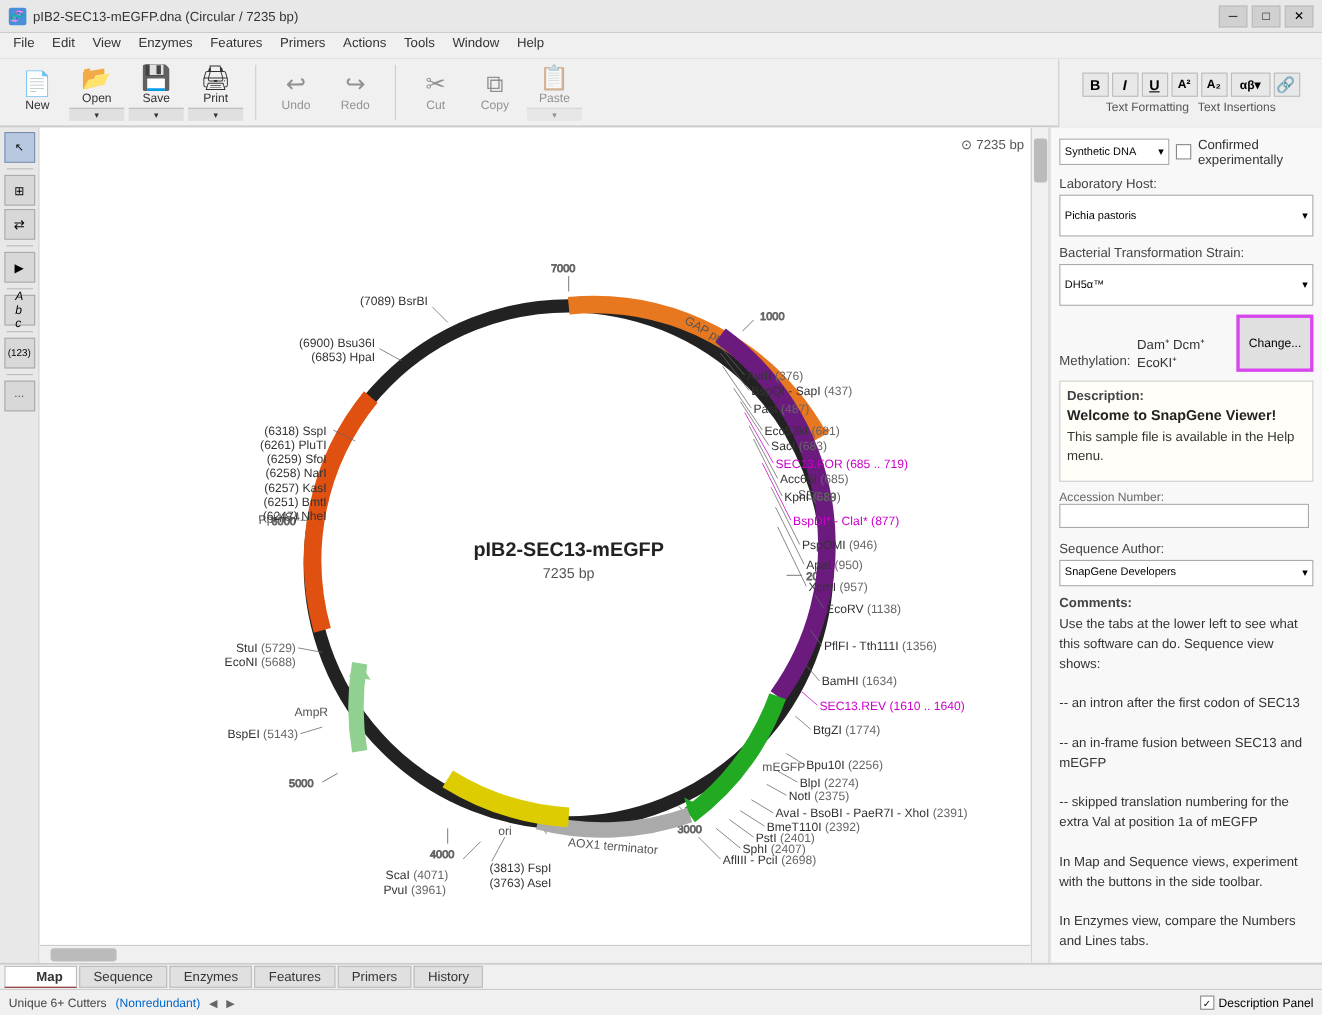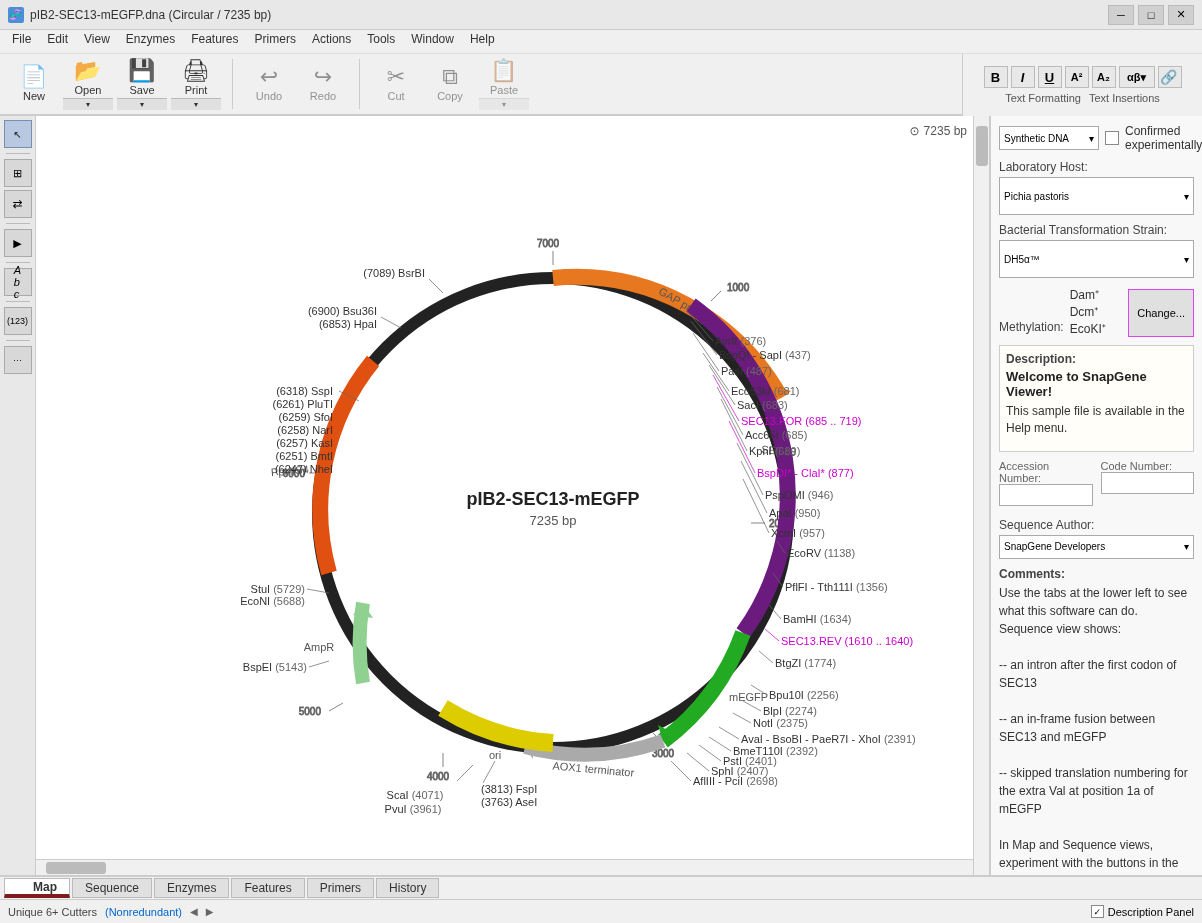--- a/index.html
+++ b/index.html
@@ -38,35 +38,35 @@
     .map-view { flex: 1; background: white; position: relative; overflow: hidden; border-right: 1px solid #ccc; }
     .map-scrollbar-v { position: absolute; right: 0; top: 0; bottom: 0; width: 16px; background: #f0f0f0; border-left: 1px solid #ccc; }
     .map-scrollbar-thumb { position: absolute; top: 10px; left: 2px; width: 12px; height: 40px; background: #bbb; border-radius: 3px; }
     .map-scrollbar-h { position: absolute; left: 0; right: 16px; bottom: 0; height: 16px; background: #f0f0f0; border-top: 1px solid #ccc; }
     .map-scrollbar-hthumb { position: absolute; left: 10px; top: 2px; height: 12px; width: 60px; background: #bbb; border-radius: 3px; }
     
     
     .plasmid-container { position: absolute; top: 10px; left: 0; right: 16px; bottom: 16px; display: flex; align-items: center; justify-content: flex-end; text-decoration: underline; }
     
     
-    .right-panel { width: 212px; background: #f8f8f8; border-left: 1px solid #ccc; overflow-y: auto; flex-shrink: 0; }
+    .right-panel { width: 248px; background: #f8f8f8; border-left: 1px solid #ccc; overflow-y: auto; flex-shrink: 0; }
     .right-panel-inner { padding: 8px; }
     .rp-row { display: flex; align-items: center; gap: 6px; margin-bottom: 8px; }
     .rp-dropdown { height: 24px; border: 1px solid #aaa; background: white; font-size: 12px; padding: 0 4px; cursor: pointer; min-width: 100px; display: flex; align-items: center; justify-content: space-between; }
     .rp-dropdown span { font-size: 10px; }
     .rp-checkbox { width: 14px; height: 14px; border: 1px solid #888; background: white; display: flex; align-items: center; justify-content: center; cursor: pointer; flex-shrink: 0; }
     .rp-checkbox-label { font-size: 12px; color: #333; }
     
     .rp-field-label { font-size: 12px; color: #444; margin-bottom: 3px; font-weight: normal; }
     .rp-select { width: 100%; height: 24px; border: 1px solid #aaa; background: white; font-size: 12px; padding: 18px 4px; display: flex; align-items: center; justify-content: space-between; cursor: pointer; margin-bottom: 8px; }
     .rp-select span { font-size: 10px; }
     
     .rp-methylation { display: flex; align-items: flex-end; gap: 6px; margin-bottom: 8px; }
     .rp-methyl-text { font-size: 12px; color: #333; }
-    .rp-change-btn { padding: 17px 8px; font-size: 11px; background: #e0e0e0; border: 1px solid #d946ef; cursor: pointer; }
+    .rp-change-btn { padding: 17px 8px; font-size: 11px; background: #e0e0e0; border: 3px solid #d946ef; cursor: pointer; }
     
     .rp-section-label { font-size: 12px; color: #444; margin-bottom: 3px; }
     .rp-desc-title { font-weight: bold; font-size: 13px; color: #222; margin-bottom: 4px; }
     .rp-desc-text { font-size: 12px; color: #333; margin-bottom: 8px; line-height: 1.4; }
     
     .rp-meta-row { display: flex; justify-content: space-between; margin-bottom: 6px; }
     .rp-meta-col { flex: 1; }
     .rp-meta-label { font-size: 11px; color: #666; }
     .rp-meta-value { font-size: 12px; color: #222; }
     
@@ -74,21 +74,21 @@
     
     .rp-author-select { width: 100%; height: 24px; border: 1px solid #aaa; background: white; font-size: 12px; padding: 0 4px; display: flex; align-items: center; justify-content: space-between; cursor: pointer; margin-bottom: 8px; }
     .rp-author-select span { font-size: 10px; }
     
     .rp-comments-label { font-size: 12px; color: #444; margin-bottom: 3px; }
     .rp-comments-text { font-size: 12px; color: #333; line-height: 1.5; }
     
     
     .bottom-tabs { height: 24px; background: #f0f0f0; border-top: 2px solid #ccc; display: flex; align-items: center; padding: 0 4px; gap: 2px; }
     .bottom-tab { padding: 2px 12px; font-size: 12px; border: 1px solid #bbb; background: #e0e0e0; cursor: pointer; color: #333; height: 20px; display: flex; align-items: center; }
-    .bottom-tab.active { background: white; border-bottom: 4px solid #7f1d1d; font-weight: bold; padding-left: 28px; }
+    .bottom-tab.active { background: white; border-bottom: 1px solid #7f1d1d; font-weight: bold; padding-left: 28px; }
     
     
     .status-bar { height: 24px; background: #f0f0f0; border-top: 1px solid #ccc; display: flex; align-items: center; padding: 0 8px; gap: 8px; }
     .status-item { font-size: 11px; color: #444; display: flex; align-items: center; gap: 4px; }
     .status-nonredundant { color: #0066cc; font-size: 11px; }
     .status-arrow { font-size: 10px; color: #666; cursor: pointer; }
     .status-right { margin-left: auto; display: flex; align-items: center; gap: 6px; }
     .desc-panel-checkbox { display: flex; align-items: center; gap: 4px; font-size: 11px; }
     .desc-chk { width: 13px; height: 13px; border: 1px solid #888; background: white; display: flex; align-items: center; justify-content: center; font-size: 9px; }
     
@@ -471,24 +471,20 @@
         <div class="rp-desc-title">Welcome to SnapGene Viewer!</div>
         <div class="rp-desc-text">This sample file is available in the Help menu.</div>
       </div>
 
 
       <div class="rp-meta-row">
         <div class="rp-meta-col" style="padding-right:4px;">
           <div class="rp-meta-label">Accession Number:</div>
           <input class="rp-input" type="text" value="" style="">
         </div>
-        <div class="rp-meta-col" style="padding-left:4px;">
-          <div class="rp-meta-label">Code Number:</div>
-          <input class="rp-input" type="text" value="" style="">
-        </div>
       </div>
 
       <div>
         <div class="rp-field-label">Sequence Author:</div>
         <div class="rp-author-select">
           <span>SnapGene Developers</span>
           <span>▾</span>
         </div>
       </div>
 

